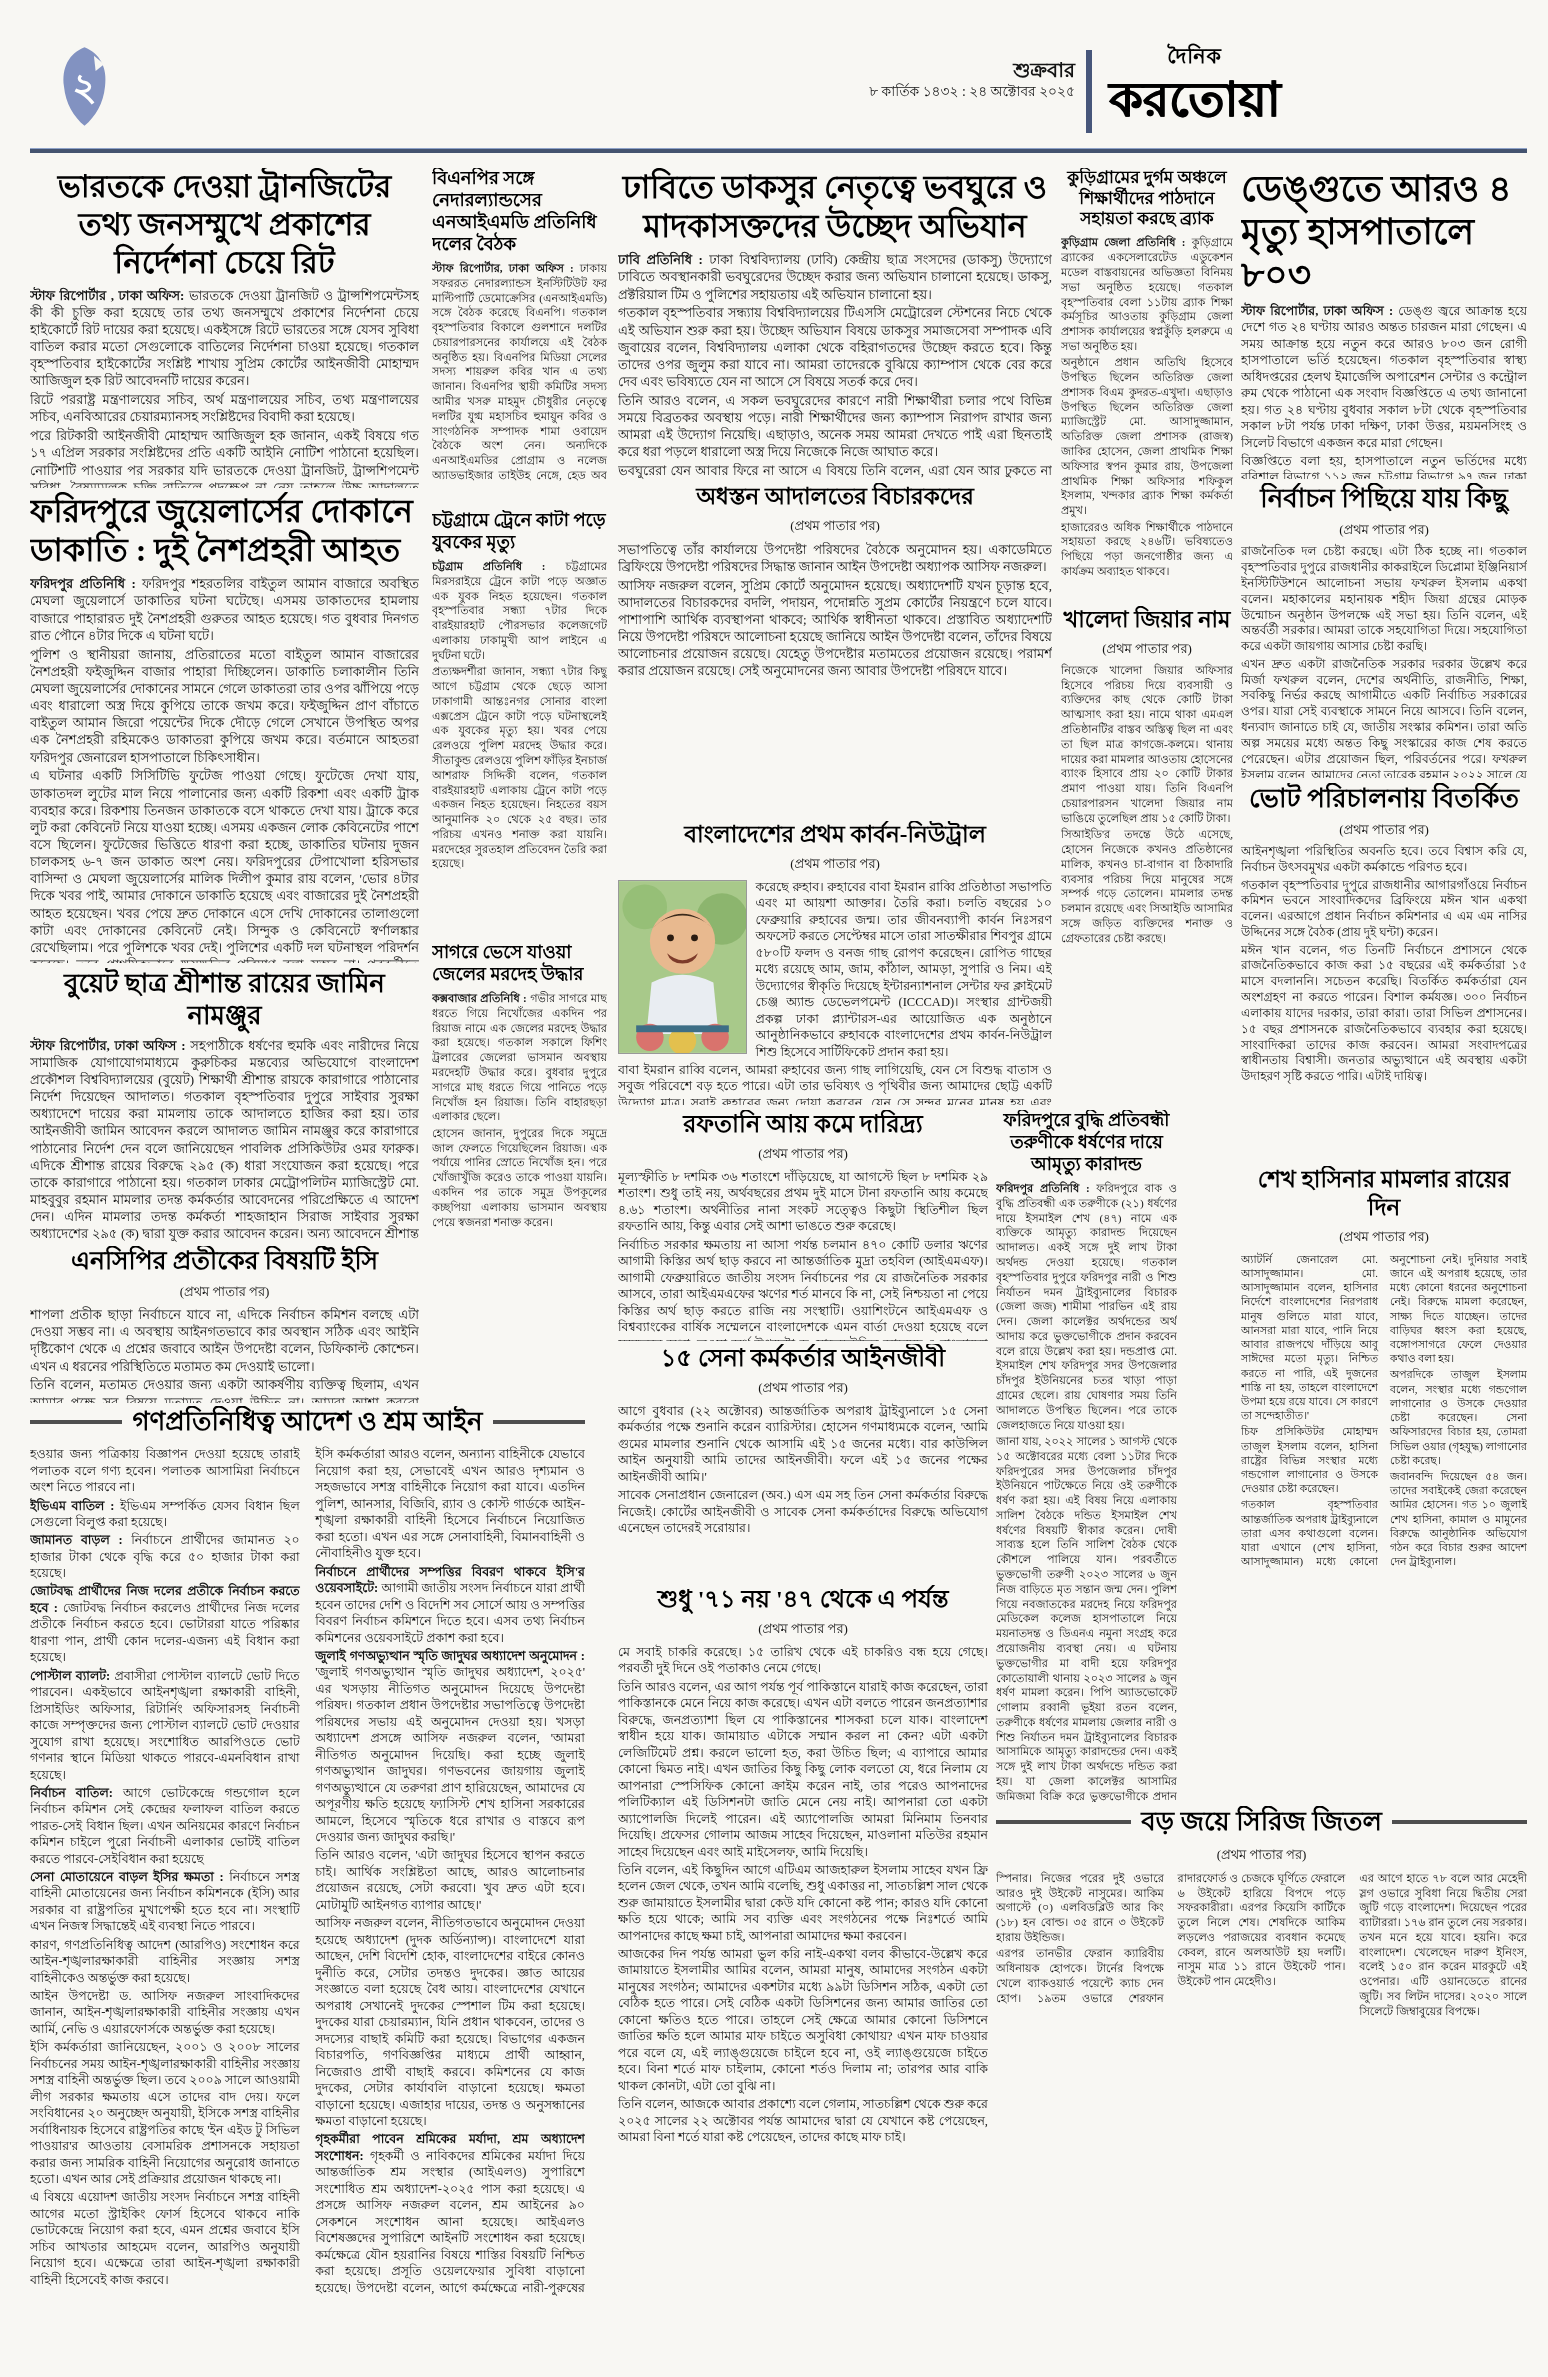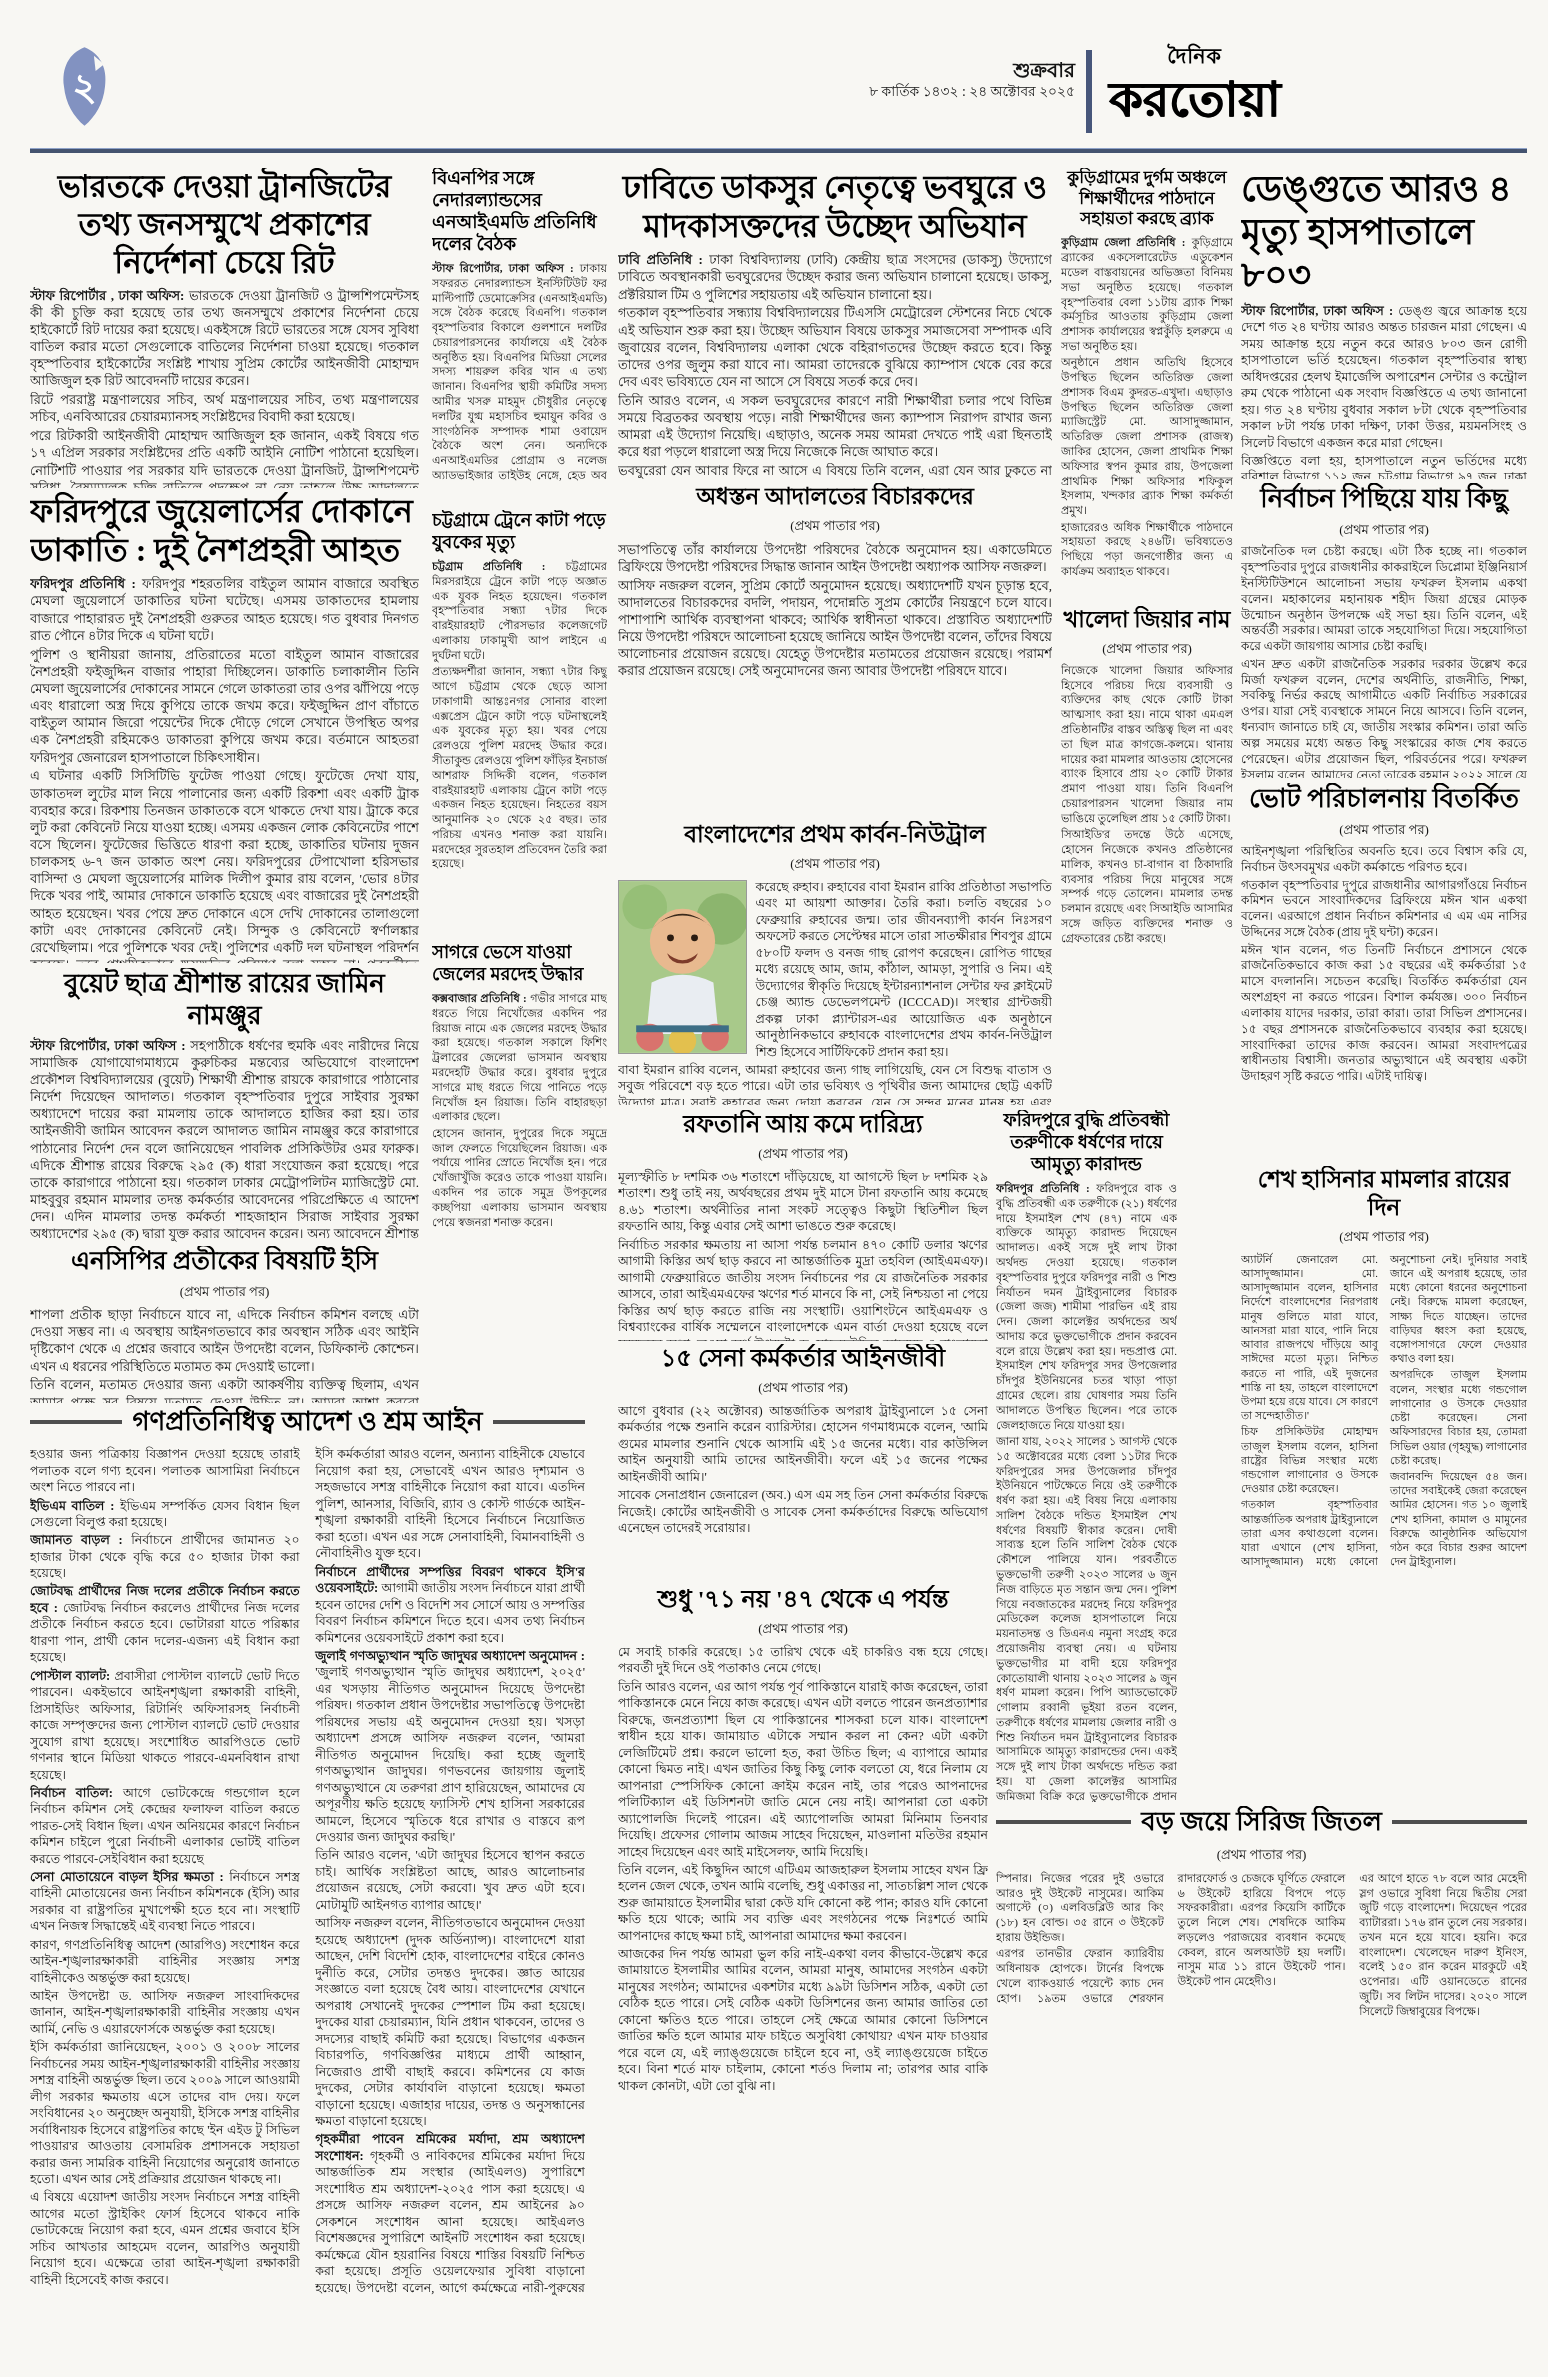--- a/index.html
+++ b/index.html
@@ -251,20 +251,21 @@
   </article>
 
   <article class="story" id="st-since47">
     <h2 class="hl-c">শুধু '৭১ নয় '৪৭ থেকে এ পর্যন্ত</h2>
     <div class="kicker">(প্রথম পাতার পর)</div>
     <div class="body">
         <p class="para">মে সবাই চাকরি করেছে। ১৫ তারিখ থেকে এই চাকরিও বন্ধ হয়ে গেছে। পরবর্তী দুই দিনে ওই পতাকাও নেমে গেছে।</p>
         <p class="para">তিনি আরও বলেন, এর আগ পর্যন্ত পূর্ব পাকিস্তানে যারাই কাজ করেছেন, তারা পাকিস্তানকে মেনে নিয়ে কাজ করেছে। এখন এটা বলতে পারেন জনপ্রত্যাশার বিরুদ্ধে, জনপ্রত্যাশা ছিল যে পাকিস্তানের শাসকরা চলে যাক। বাংলাদেশ স্বাধীন হয়ে যাক। জামায়াত এটাকে সম্মান করল না কেন? এটা একটা লেজিটিমেট প্রশ্ন। করলে ভালো হত, করা উচিত ছিল; এ ব্যাপারে আমার কোনো দ্বিমত নাই। এখন জাতির কিছু কিছু লোক বলতো যে, ধরে নিলাম যে আপনারা স্পেসিফিক কোনো ক্রাইম করেন নাই, তার পরেও আপনাদের পলিটিক্যাল এই ডিসিশনটা জাতি মেনে নেয় নাই। আপনারা তো একটা অ্যাপোলজি দিলেই পারেন। এই অ্যাপোলজি আমরা মিনিমাম তিনবার দিয়েছি। প্রফেসর গোলাম আজম সাহেব দিয়েছেন, মাওলানা মতিউর রহমান সাহেব দিয়েছেন এবং আই মাইসেলফ, আমি দিয়েছি।</p>
         <p class="para">তিনি বলেন, এই কিছুদিন আগে এটিএম আজহারুল ইসলাম সাহেব যখন ফ্রি হলেন জেল থেকে, তখন আমি বলেছি, শুধু একাত্তর না, সাতচল্লিশ সাল থেকে শুরু জামায়াতে ইসলামীর দ্বারা কেউ যদি কোনো কষ্ট পান; কারও যদি কোনো ক্ষতি হয়ে থাকে; আমি সব ব্যক্তি এবং সংগঠনের পক্ষে নিঃশর্তে আমি আপনাদের কাছে ক্ষমা চাই, আপনারা আমাদের ক্ষমা করবেন।</p>
         <p class="para">আজকের দিন পর্যন্ত আমরা ভুল করি নাই-একথা বলব কীভাবে-উল্লেখ করে জামায়াতে ইসলামীর আমির বলেন, আমরা মানুষ, আমাদের সংগঠন একটা মানুষের সংগঠন; আমাদের একশটার মধ্যে ৯৯টা ডিসিশন সঠিক, একটা তো বেঠিক হতে পারে। সেই বেঠিক একটা ডিসিশনের জন্য আমার জাতির তো কোনো ক্ষতিও হতে পারে। তাহলে সেই ক্ষেত্রে আমার কোনো ডিসিশনে জাতির ক্ষতি হলে আমার মাফ চাইতে অসুবিধা কোথায়? এখন মাফ চাওয়ার পরে বলে যে, এই ল্যাঙ্গুয়েজে চাইলে হবে না, ওই ল্যাঙ্গুয়েজে চাইতে হবে। বিনা শর্তে মাফ চাইলাম, কোনো শর্তও দিলাম না; তারপর আর বাকি থাকল কোনটা, এটা তো বুঝি না।</p>
+        <p class="para">তিনি বলেন, আজকে আবার প্রকাশ্যে বলে গেলাম, সাতচল্লিশ থেকে শুরু করে ২০২৫ সালের ২২ অক্টোবর পর্যন্ত আমাদের দ্বারা যে যেখানে কষ্ট পেয়েছেন, আমরা বিনা শর্তে যারা কষ্ট পেয়েছেন, তাদের কাছে মাফ চাই।</p>
       </div>
   </article>
 
   <article class="story" id="st-rape">
     <h2 class="hl-c">ফরিদপুরে বুদ্ধি প্রতিবন্ধী তরুণীকে ধর্ষণের দায়ে আমৃত্যু কারাদন্ড</h2>
     <div class="body">
         <p class="para"><b>ফরিদপুর প্রতিনিধি : </b>ফরিদপুরে বাক ও বুদ্ধি প্রতিবন্ধী এক তরুণীকে (২১) ধর্ষণের দায়ে ইসমাইল শেখ (৪৭) নামে এক ব্যক্তিকে আমৃত্যু কারাদন্ড দিয়েছেন আদালত। একই সঙ্গে দুই লাখ টাকা অর্থদন্ড দেওয়া হয়েছে। গতকাল বৃহস্পতিবার দুপুরে ফরিদপুর নারী ও শিশু নির্যাতন দমন ট্রাইব্যুনালের বিচারক (জেলা জজ) শামীমা পারভিন এই রায় দেন। জেলা কালেক্টর অর্থদন্ডের অর্থ আদায় করে ভুক্তভোগীকে প্রদান করবেন বলে রায়ে উল্লেখ করা হয়। দন্ডপ্রাপ্ত মো. ইসমাইল শেখ ফরিদপুর সদর উপজেলার চাঁদপুর ইউনিয়নের চতর খাড়া পাড়া গ্রামের ছেলে। রায় ঘোষণার সময় তিনি আদালতে উপস্থিত ছিলেন। পরে তাকে জেলহাজতে নিয়ে যাওয়া হয়।</p>
         <p class="para">জানা যায়, ২০২২ সালের ১ আগস্ট থেকে ১৫ অক্টোবরের মধ্যে বেলা ১১টার দিকে ফরিদপুরের সদর উপজেলার চাঁদপুর ইউনিয়নে পাটক্ষেতে নিয়ে ওই তরুণীকে ধর্ষণ করা হয়। এই বিষয় নিয়ে এলাকায় সালিশ বৈঠকে দন্ডিত ইসমাইল শেখ ধর্ষণের বিষয়টি স্বীকার করেন। দোষী সাব্যস্ত হলে তিনি সালিশ বৈঠক থেকে কৌশলে পালিয়ে যান। পরবর্তীতে ভুক্তভোগী তরুণী ২০২৩ সালের ৬ জুন নিজ বাড়িতে মৃত সন্তান জন্ম দেন। পুলিশ গিয়ে নবজাতকের মরদেহ নিয়ে ফরিদপুর মেডিকেল কলেজ হাসপাতালে নিয়ে ময়নাতদন্ত ও ডিএনএ নমুনা সংগ্রহ করে প্রয়োজনীয় ব্যবস্থা নেয়। এ ঘটনায় ভুক্তভোগীর মা বাদী হয়ে ফরিদপুর কোতোয়ালী থানায় ২০২৩ সালের ৯ জুন ধর্ষণ মামলা করেন। পিপি অ্যাডভোকেট গোলাম রব্বানী ভূইয়া রতন বলেন, তরুণীকে ধর্ষণের মামলায় জেলার নারী ও শিশু নির্যাতন দমন ট্রাইব্যুনালের বিচারক আসামিকে আমৃত্যু কারাদন্ডের দেন। একই সঙ্গে দুই লাখ টাকা অর্থদন্ডে দন্ডিত করা হয়। যা জেলা কালেক্টর আসামির জমিজমা বিক্রি করে ভুক্তভোগীকে প্রদান করবেন। এই রায়ে আমরা রাষ্ট্রপক্ষ খুশি।</p>
       </div>
   </article>

